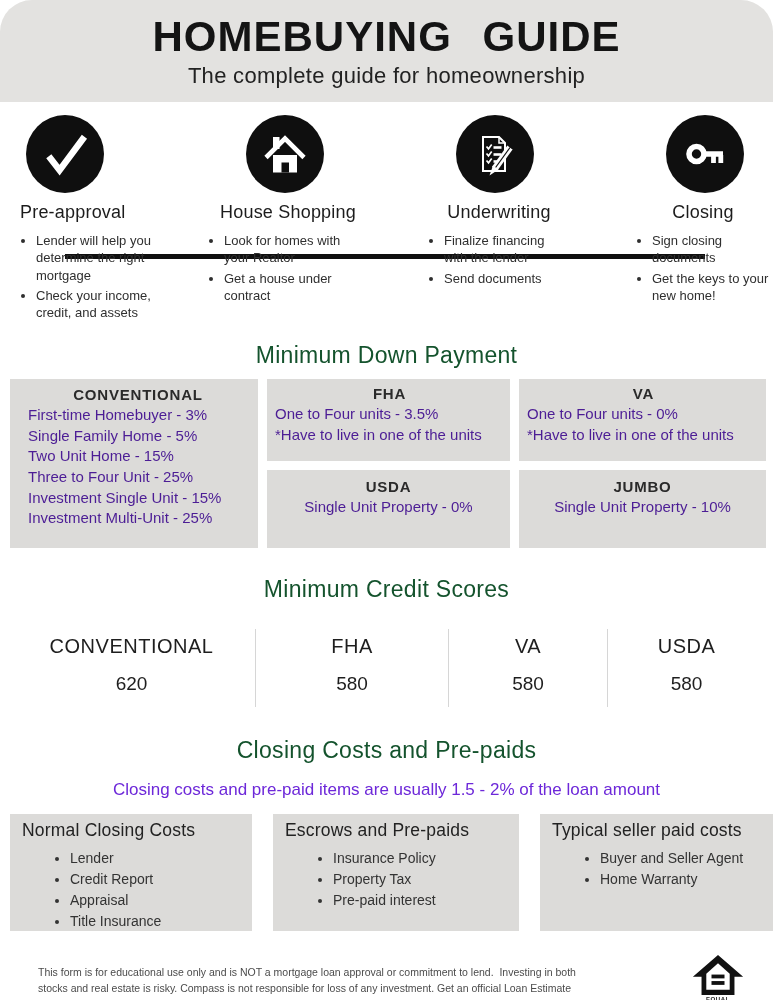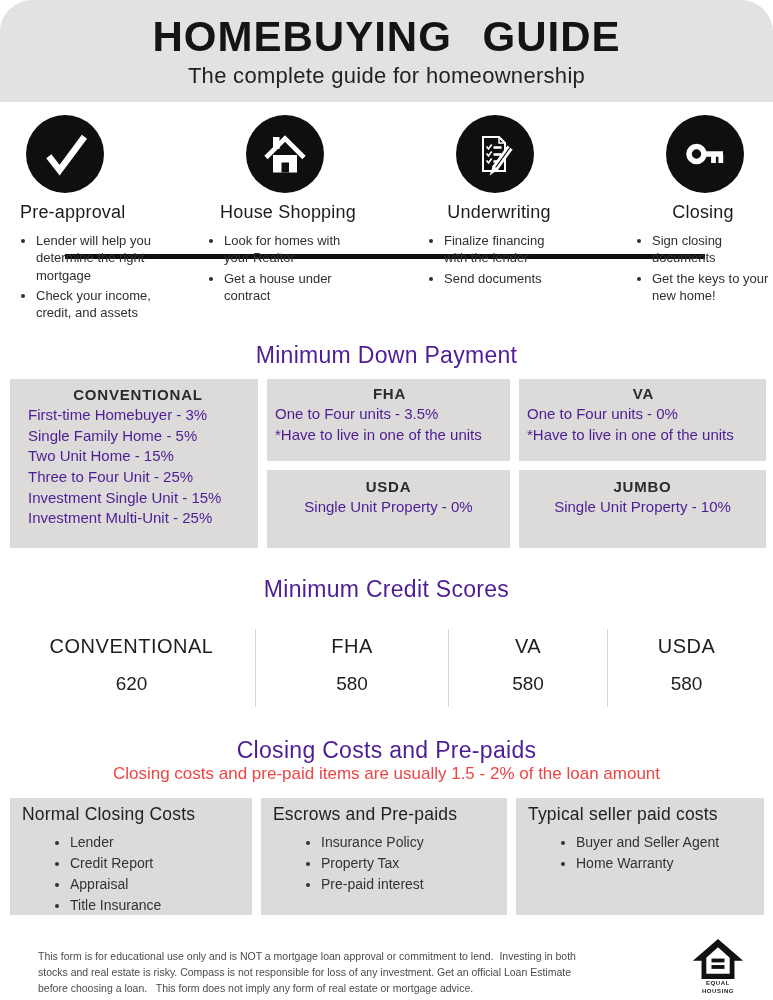--- a/index.html
+++ b/index.html
@@ -31,21 +31,21 @@
   .b2{left:208px;width:160px;}
   .b3{left:428px;width:142px;}
   .b4{left:636px;width:134px;}
   .step-title{font-size:18px;font-weight:500;color:#1c1c1c;letter-spacing:.2px;}
   .b1 .step-title{text-align:left;}
   .b2 .step-title,.b3 .step-title,.b4 .step-title{text-align:center;}
   .step-list{margin-top:9px;padding-left:16px;list-style:disc outside;}
   .step-list li{font-size:13px;line-height:1.33;color:#2f2f2f;margin-bottom:3px;}
 
   
-  .section-title{font-size:23px;font-weight:500;color:#4c1d95;text-align:center;letter-spacing:.3px;}
+  .section-title{font-size:23px;font-weight:500;color:#14532d;text-align:center;letter-spacing:.3px;}
 
   
   .dp .section-title{margin:10px 0 10px;}
   .dp-grid{display:grid;grid-template-columns:248px 243px 247px;grid-template-rows:82px 78px;
            gap:9px;padding:0 8px 0 10px;}
   .gbox{background:var(--box-bg);}
   .dp-conventional{grid-column:1;grid-row:1 / span 2;padding:7px 10px 0 18px;}
   .dp-fha{grid-column:2;grid-row:1;padding:6px 6px 0 8px;}
   .dp-va{grid-column:3;grid-row:1;padding:6px 6px 0 8px;}
   .dp-usda{grid-column:2;grid-row:2;padding:8px 6px 0 6px;}
@@ -61,22 +61,22 @@
   .cs-col{padding:6px 0 12px;}
   .cs-col1{width:248px;border-right:1px solid var(--divider);}
   .cs-col2{width:193px;border-right:1px solid var(--divider);}
   .cs-col3{width:159px;border-right:1px solid var(--divider);}
   .cs-col4{width:157px;}
   .cs-label{font-size:20px;color:#1e1e1e;text-align:center;letter-spacing:.5px;}
   .cs-score{font-size:19px;color:#1e1e1e;text-align:center;margin-top:15px;}
 
   
   .cc{margin-top:30px;}
-  .cc-sub{font-size:17px;color:#ef4444;text-align:center;margin:0 0 14px;}
-  .cc-grid{display:grid;grid-template-columns:242px 246px 248px;gap:9px;
+  .cc-sub{font-size:17px;color:#6d28d9;text-align:center;margin:16px 0 14px;}
+  .cc-grid{display:grid;grid-template-columns:242px 246px 248px;gap:21px;
            padding:0 8px 0 10px;grid-auto-rows:117px;}
   .cc-box{padding:6px 8px 0 12px;}
   .cc-head{font-size:17.5px;font-weight:500;color:#222;letter-spacing:.2px;}
   .cc-list{margin-top:7px;padding-left:48px;list-style:disc outside;}
   .cc-list li{font-size:14px;line-height:1.5;color:#333;}
 
   
   .footer{position:relative;margin-top:24px;padding:10px 130px 0 38px;}
   .disclaimer{font-size:10.5px;line-height:1.5;color:#4b4b4b;white-space:pre-wrap;max-width:560px;}
   .eho{position:absolute;right:26px;top:0;width:58px;text-align:center;}

